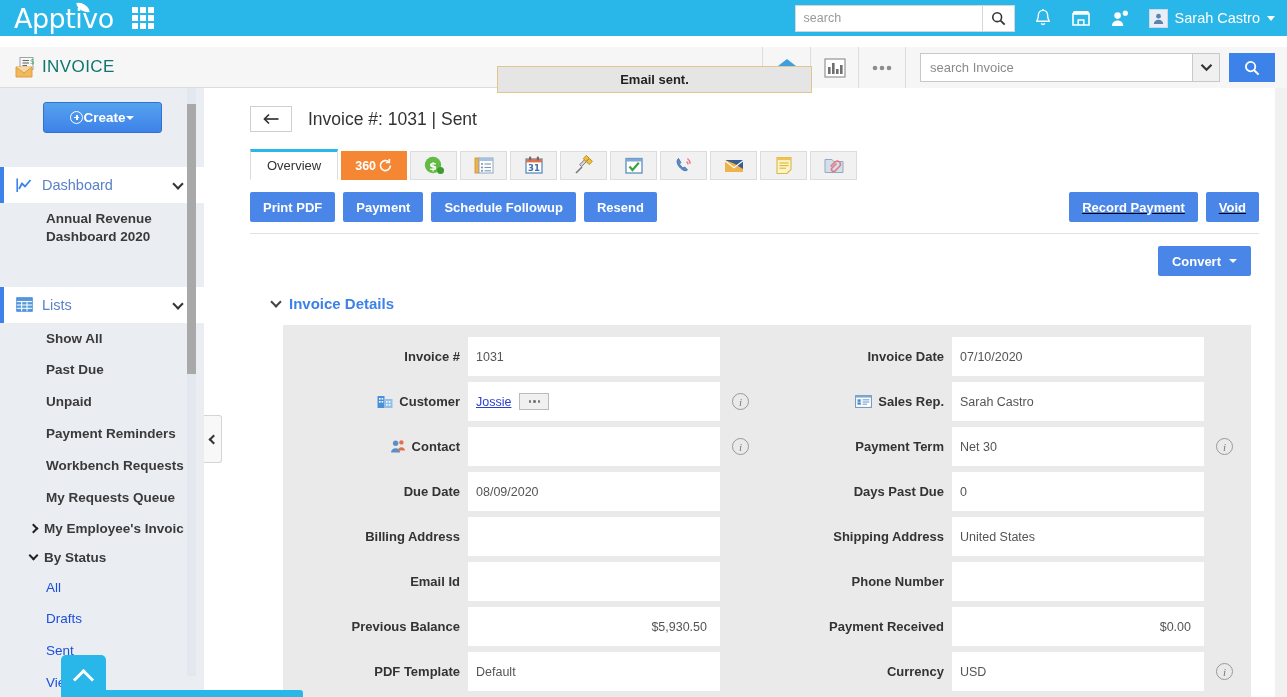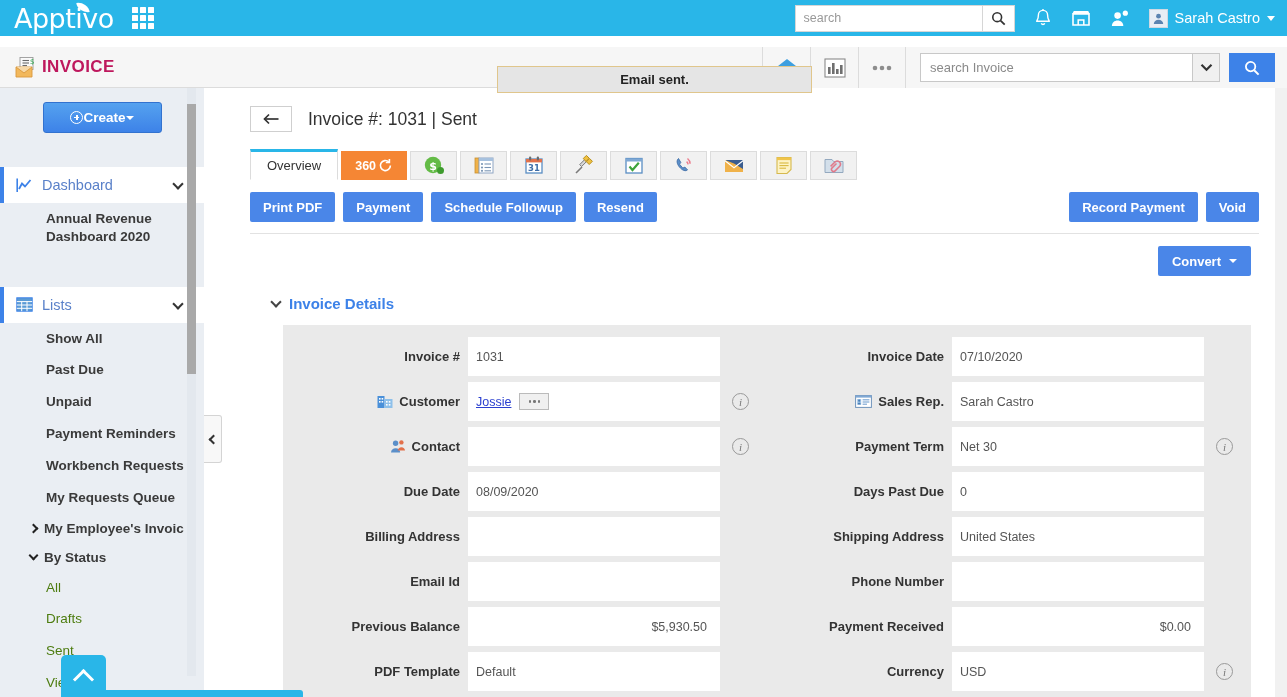--- a/index.html
+++ b/index.html
@@ -61,21 +61,21 @@
     margin-left: 7px;
   }
 
   
   .appbar {
     position: absolute; left: 0; top: 47px; width: 1287px; height: 41px;
     background: #f6f6f6; border-bottom: 1px solid #dcdcdc;
     display: flex; align-items: center;
   }
   .appbar-title {
-    margin-left: 42px; color: #be185d; font-size: 17px; font-weight: bold;
+    margin-left: 42px; color: #0f766e; font-size: 17px; font-weight: normal;
     letter-spacing: 0.4px;
   }
   .app-ico { position: absolute; left: 14px; top: 10px; }
 
   
   .toolrow {
     position: absolute; left: 0; top: 47px; width: 1287px; height: 41px;
     display: flex; align-items: stretch; justify-content: flex-end;
     pointer-events: none;
   }
@@ -148,21 +148,21 @@
   .sec-head .chev {
     position: absolute; right: 22px; top: 13px;
     width: 8px; height: 8px; border-right: 2.2px solid #333;
     border-bottom: 2.2px solid #333; transform: rotate(45deg);
   }
   .nav-item {
     padding: 7px 10px 7px 46px; font-size: 13.5px; color: #3a3a3a;
     cursor: pointer; line-height: 1.32;
   }
   .nav-item.bold { font-weight: bold; }
-  .nav-item.sub { padding-left: 46px; color: #4d7c0f; font-weight: normal; }
+  .nav-item.sub { padding-left: 46px; color: #1d4ed8; font-weight: normal; }
   .nav-group {
     padding: 7px 10px 7px 30px; font-size: 13.5px; color: #3a3a3a;
     font-weight: bold; cursor: pointer; display: flex; align-items: center; gap: 7px;
     white-space: nowrap; overflow: hidden;
   }
   .chev-r {
     width: 7px; height: 7px; border-right: 2.2px solid #222;
     border-bottom: 2.2px solid #222; transform: rotate(-45deg); flex: none;
   }
   .chev-dn {
@@ -238,21 +238,21 @@
   .actions {
     display: flex; align-items: center; margin: 12px 0 0 28px;
     padding-right: 28px; position: relative;
   }
   .btn {
     height: 30px; background: #4a86e8; color: #fff; font-size: 13px;
     font-weight: bold; border: none; border-radius: 2px; padding: 0 13px;
     margin-right: 8px; cursor: pointer; display: flex; align-items: center;
     font-family: "Liberation Sans", sans-serif;
   }
-  .actions-right { margin-left: auto; display: flex; }
+  .actions-right { margin-left: auto; display: flex; text-decoration: underline; }
   .actions-right .btn { margin-right: 0; margin-left: 8px; }
   .hr { margin: 11px 28px 0 28px; border-top: 1px solid #e2e2e2; }
   .convert-row { display: flex; justify-content: flex-end; padding: 12px 28px 0 0; }
   .btn.convert { padding: 0 14px; gap: 8px; height: 30px; }
 
   
   .sec-title {
     display: flex; align-items: center; gap: 9px;
     margin: 19px 0 0 50px; cursor: pointer;
   }

